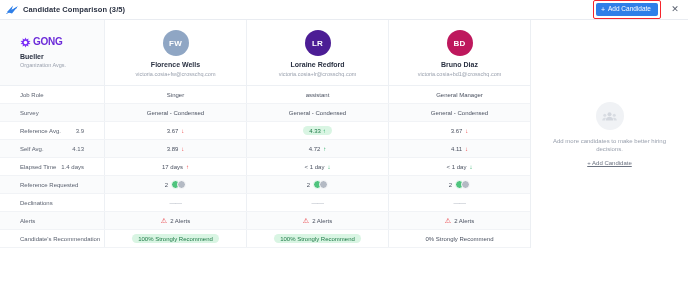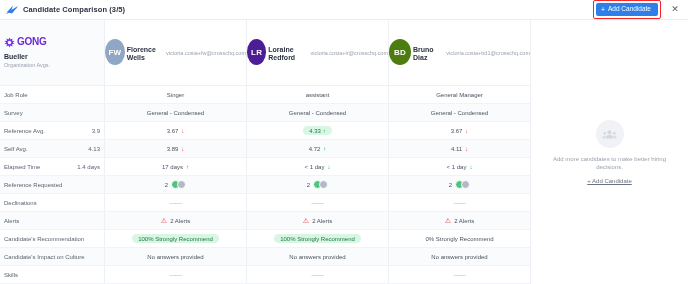--- a/index.html
+++ b/index.html
@@ -3,21 +3,21 @@
 <meta charset="utf-8">
 <style>
   * { box-sizing: border-box; margin: 0; padding: 0; }
   html, body {
     width: 688px; height: 284px;
     font-family: "Liberation Sans", sans-serif;
     background: #ffffff;
     overflow: hidden;
     color: #3d4350;
   }
-  .app { position: relative; width: 688px; height: 284px; display: flex; flex-direction: column; }
+  .app { position: relative; width: 688px; height: 248px; display: flex; flex-direction: column; }
 
   
   .topbar {
     height: 20px; flex: 0 0 20px;
     display: flex; align-items: center;
     background: #ffffff;
     border-bottom: 1px solid #e9ecf1;
     padding: 0 4px 0 6px;
     position: relative;
     z-index: 5;
@@ -56,34 +56,34 @@
     display: flex; flex-direction: column; align-items: center; justify-content: center;
     border-left: 1px solid #eceff3;
     padding: 0 8px;
   }
 
   
   .headband { display: flex; height: 66px; flex: 0 0 66px; background: #fff; border-bottom: 1px solid #edf0f4;}
   .cell-label {
     width: 105px; flex: 0 0 105px;
     display: flex; align-items: center;
-    padding: 0 4px;
+    padding: 0 20px;
     border-right: 1px solid #edf0f4;
     background: #fafbfc;
   }
   .hl-org { display: flex; flex-direction: column; gap: 2px; }
   .gong-logo { display: flex; align-items: center; gap: 2px; margin-bottom: 3px; }
   .gong-mark { width: 11px; height: 11px; flex: 0 0 11px; }
   .gong-text { font-size: 10px; font-weight: bold; color: #6c2bd9; letter-spacing: -.3px; line-height: 1; }
   .org-name { font-size: 7px; font-weight: bold; color: #2a3142; line-height: 1.1; }
   .org-sub { font-size: 5.5px; color: #9aa1ae; line-height: 1.1; }
 
   .cand {
     flex: 1 1 0; min-width: 0;
-    display: flex; flex-direction: row; align-items: center; justify-content: center;
+    display: flex; flex-direction: column; align-items: center; justify-content: center;
     gap: 2px; border-right: 1px solid #edf0f4; position: relative;
     padding-top: 2px;
   }
   .cand:last-child { border-right: none; }
   .avatar {
     width: 26px; height: 26px; border-radius: 50%;
     display: flex; align-items: center; justify-content: center;
     color: #fff; font-size: 8px; font-weight: bold; letter-spacing: .2px;
     margin-bottom: 3px;
   }
@@ -190,21 +190,21 @@
         </div>
 
         <div class="cand">
           <div class="avatar" style="background: #4c1d95;">LR</div>
           <span class="cand-name">Loraine Redford</span>
           <span class="cand-mail">victoria.cosia+lr@crosschq.com</span>
         </div>
 
         <div class="cand">
 
-          <div class="avatar" style="background: #4d7c0f;">BD</div>
+          <div class="avatar" style="background: #be185d;">BD</div>
           <span class="cand-name">Bruno Diaz</span>
           <span class="cand-mail">victoria.cosia+bd1@crosschq.com</span>
         </div>
       </div>
 
       <div class="rows" id="rows-host">
           <div class="row">
             <div class="cell-label">
               <span class="rlabel">Job Role</span>
               <span class="rorg"></span>

